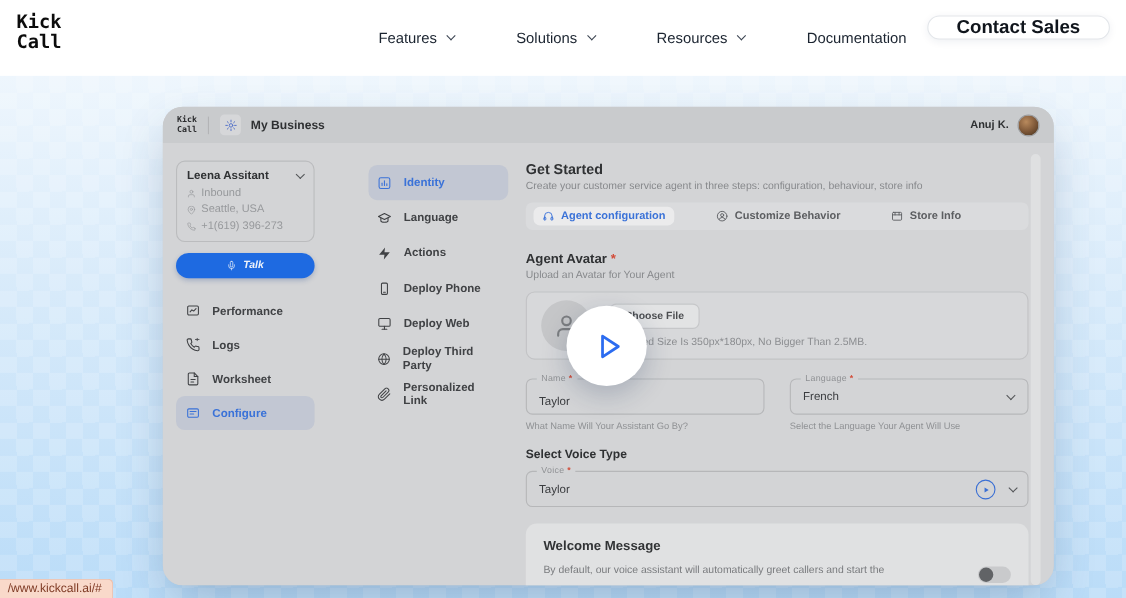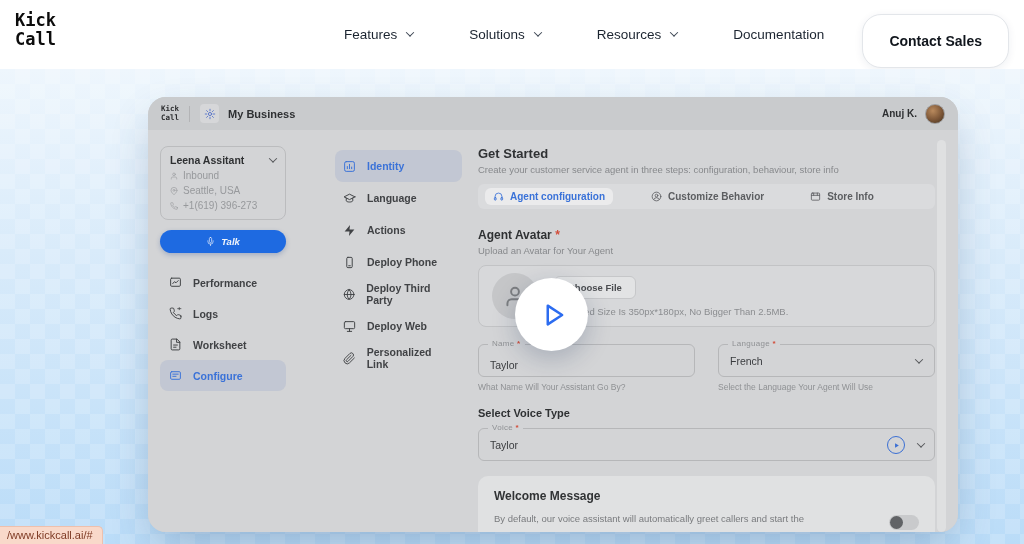--- a/index.html
+++ b/index.html
@@ -7,21 +7,21 @@
   body { font-family:"Liberation Sans","DejaVu Sans",sans-serif; background:#fff; position:relative; }
 
   
   .site-header { position:relative; height:69px; background:#fff; display:flex; align-items:center; }
   .site-logo { position:absolute; left:15px; top:11px; font-family:"DejaVu Sans Mono",monospace; font-weight:bold; font-size:17px; line-height:19px; color:#0c0c0c; cursor:pointer; }
   .site-logo span { display:block; }
   .site-nav { position:absolute; left:344px; top:0; height:69px; display:flex; align-items:center; gap:56px; }
   .nav-item { display:flex; align-items:center; gap:10px; font-size:13.5px; font-weight:500; color:#1b2430; cursor:pointer; }
   .chev { display:inline-block; width:6px; height:6px; border-right:1.6px solid currentColor; border-bottom:1.6px solid currentColor; transform:rotate(45deg) translate(-1px,-1px); }
   .nav-chev { color:#3c4552; margin-top:-2px; }
-  .contact-btn { position:absolute; right:15px; top:14px; height:54px; padding:0 26px; background:#fff; border:1px solid #e3e6ea; border-radius:19px; font-family:"Liberation Sans",sans-serif; font-size:14px; font-weight:600; color:#10151c; box-shadow:0 2px 8px rgba(20,40,80,.07); cursor:pointer; }
+  .contact-btn { position:absolute; right:15px; top:14px; height:22px; padding:0 26px; background:#fff; border:1px solid #e3e6ea; border-radius:19px; font-family:"Liberation Sans",sans-serif; font-size:17px; font-weight:600; color:#10151c; box-shadow:0 2px 8px rgba(20,40,80,.07); cursor:pointer; }
 
   
   .hero { position:absolute; top:69px; left:0; right:0; bottom:0;
     background-image:
       repeating-conic-gradient(rgba(255,255,255,0.16) 0% 25%, rgba(255,255,255,0) 0% 50%),
       linear-gradient(180deg,#eef6fd 0%,#d9ebfa 38%,#badcf8 100%);
     background-size:30px 30px,100% 100%; }
 
   
   .app-window { position:absolute; left:148px; top:28px; width:810px; height:435px; border-radius:18px; overflow:hidden; background:#cdcecf; box-shadow:0 18px 44px -8px rgba(40,70,110,.30); }
@@ -248,33 +248,33 @@
         </div>
         <div class="cfg-item">
           <svg class="icn" width="13" height="13" viewBox="0 0 24 24">
               <rect x="7" y="2.5" width="10" height="19" rx="2"></rect>
               <line x1="10.5" y1="18" x2="13.5" y2="18"></line>
             </svg>
           <span>Deploy Phone</span>
         </div>
         <div class="cfg-item">
           <svg class="icn" width="13" height="13" viewBox="0 0 24 24">
+              <rect x="2.5" y="3" width="19" height="13" rx="2"></rect>
+              <line x1="8" y1="21" x2="16" y2="21"></line>
+              <line x1="12" y1="16" x2="12" y2="21"></line>
+            </svg>
+          <span>Deploy Web</span>
+        </div>
+        <div class="cfg-item">
+          <svg class="icn" width="13" height="13" viewBox="0 0 24 24">
               <circle cx="12" cy="12" r="9.5"></circle>
               <line x1="2.5" y1="12" x2="21.5" y2="12"></line>
               <path d="M12 2.5a14.5 14.5 0 0 1 3.8 9.5 14.5 14.5 0 0 1-3.8 9.5 14.5 14.5 0 0 1-3.8-9.5A14.5 14.5 0 0 1 12 2.5z"></path>
             </svg>
           <span>Deploy Third Party</span>
-        </div>
-        <div class="cfg-item">
-          <svg class="icn" width="13" height="13" viewBox="0 0 24 24">
-              <rect x="2.5" y="3" width="19" height="13" rx="2"></rect>
-              <line x1="8" y1="21" x2="16" y2="21"></line>
-              <line x1="12" y1="16" x2="12" y2="21"></line>
-            </svg>
-          <span>Deploy Web</span>
         </div>
         <div class="cfg-item">
           <svg class="icn" width="13" height="13" viewBox="0 0 24 24">
               <path d="M21.44 11.05l-9.19 9.19a6 6 0 0 1-8.49-8.49l9.19-9.19a4 4 0 0 1 5.66 5.66l-9.2 9.19a2 2 0 0 1-2.83-2.83l8.49-8.48"></path>
             </svg>
           <span>Personalized Link</span>
         </div>
       </nav>
 
       <main class="content">

